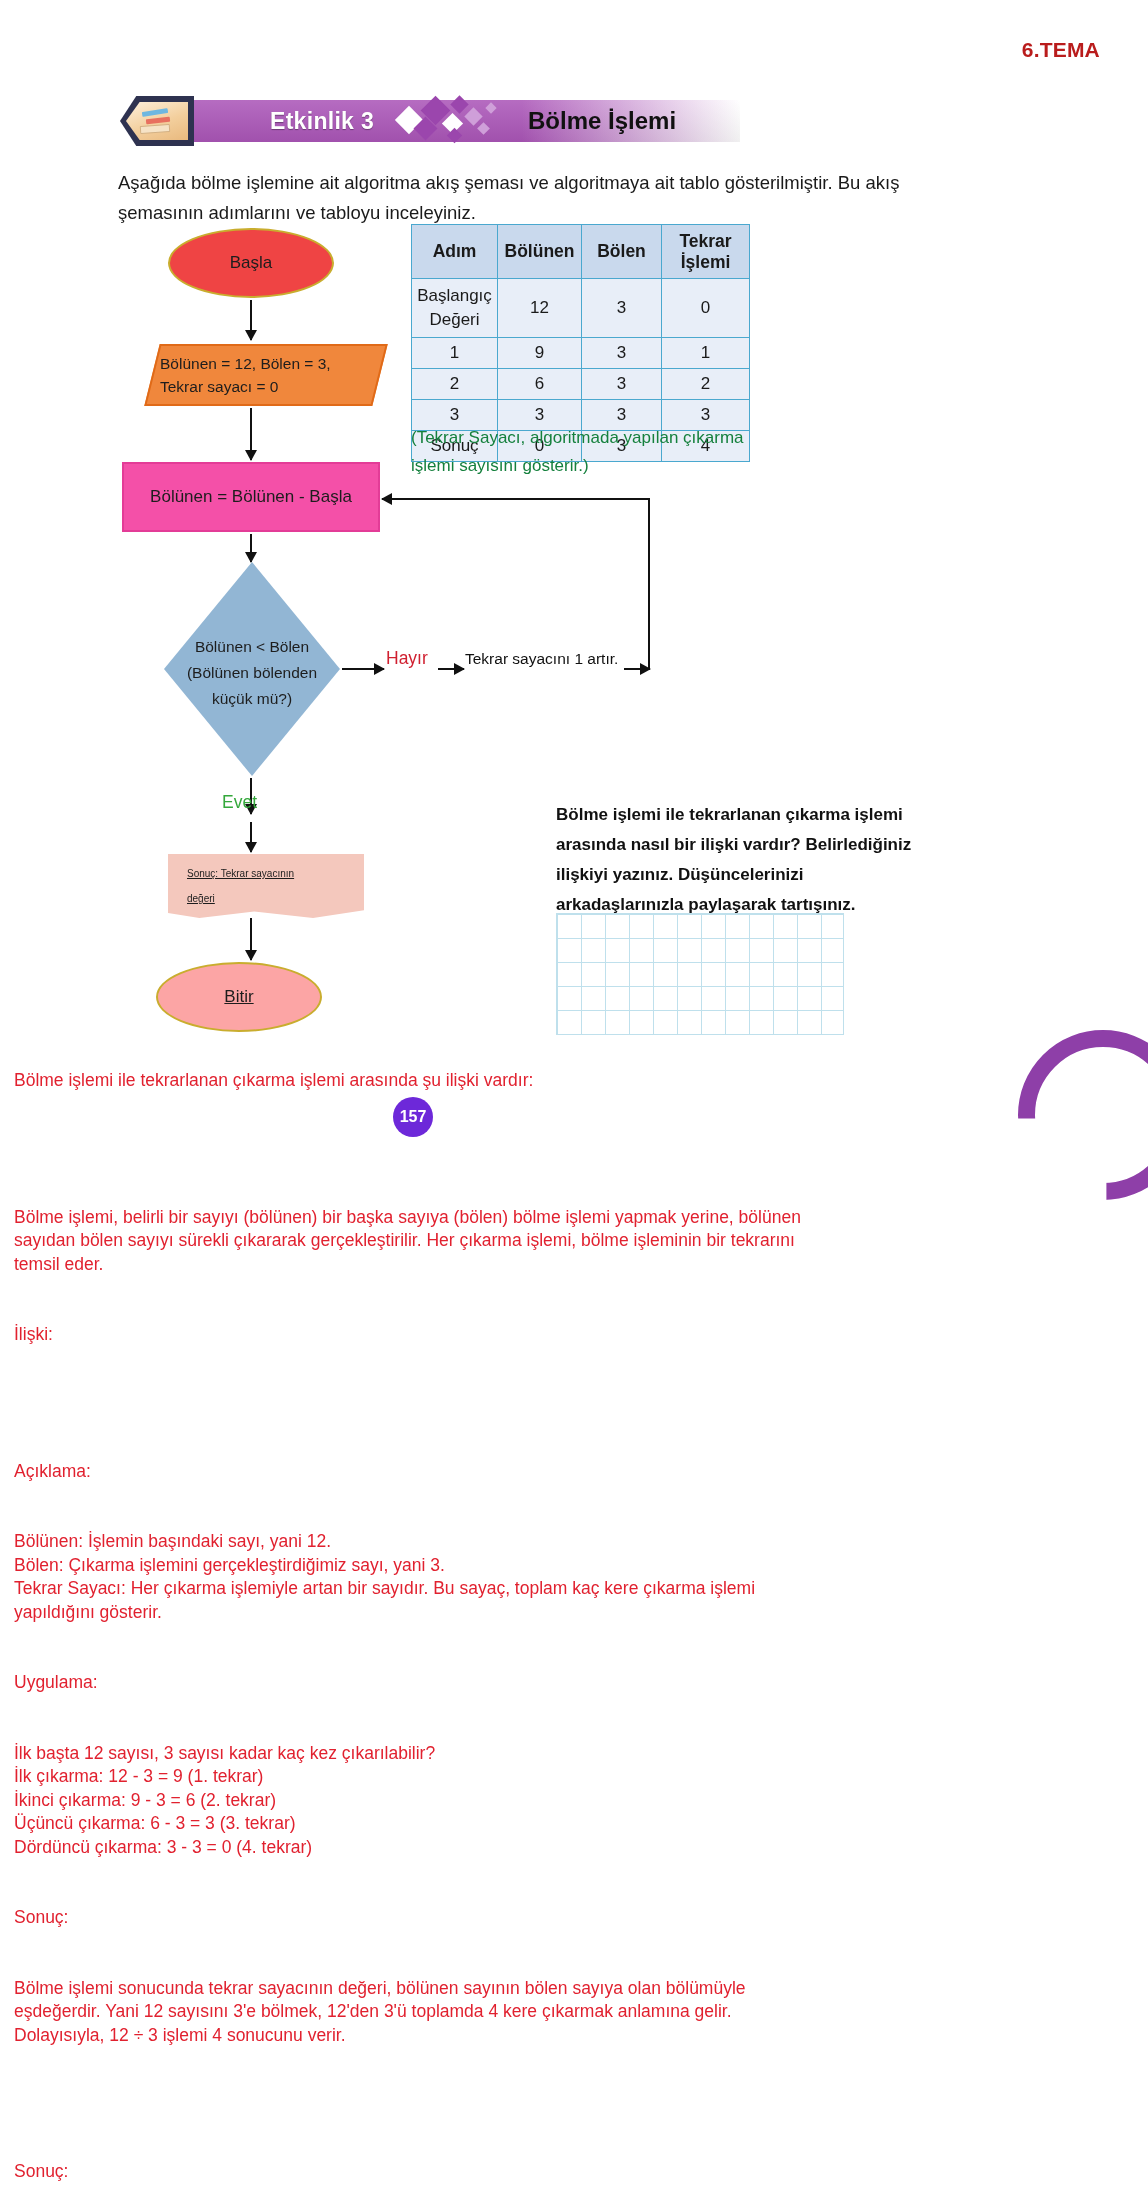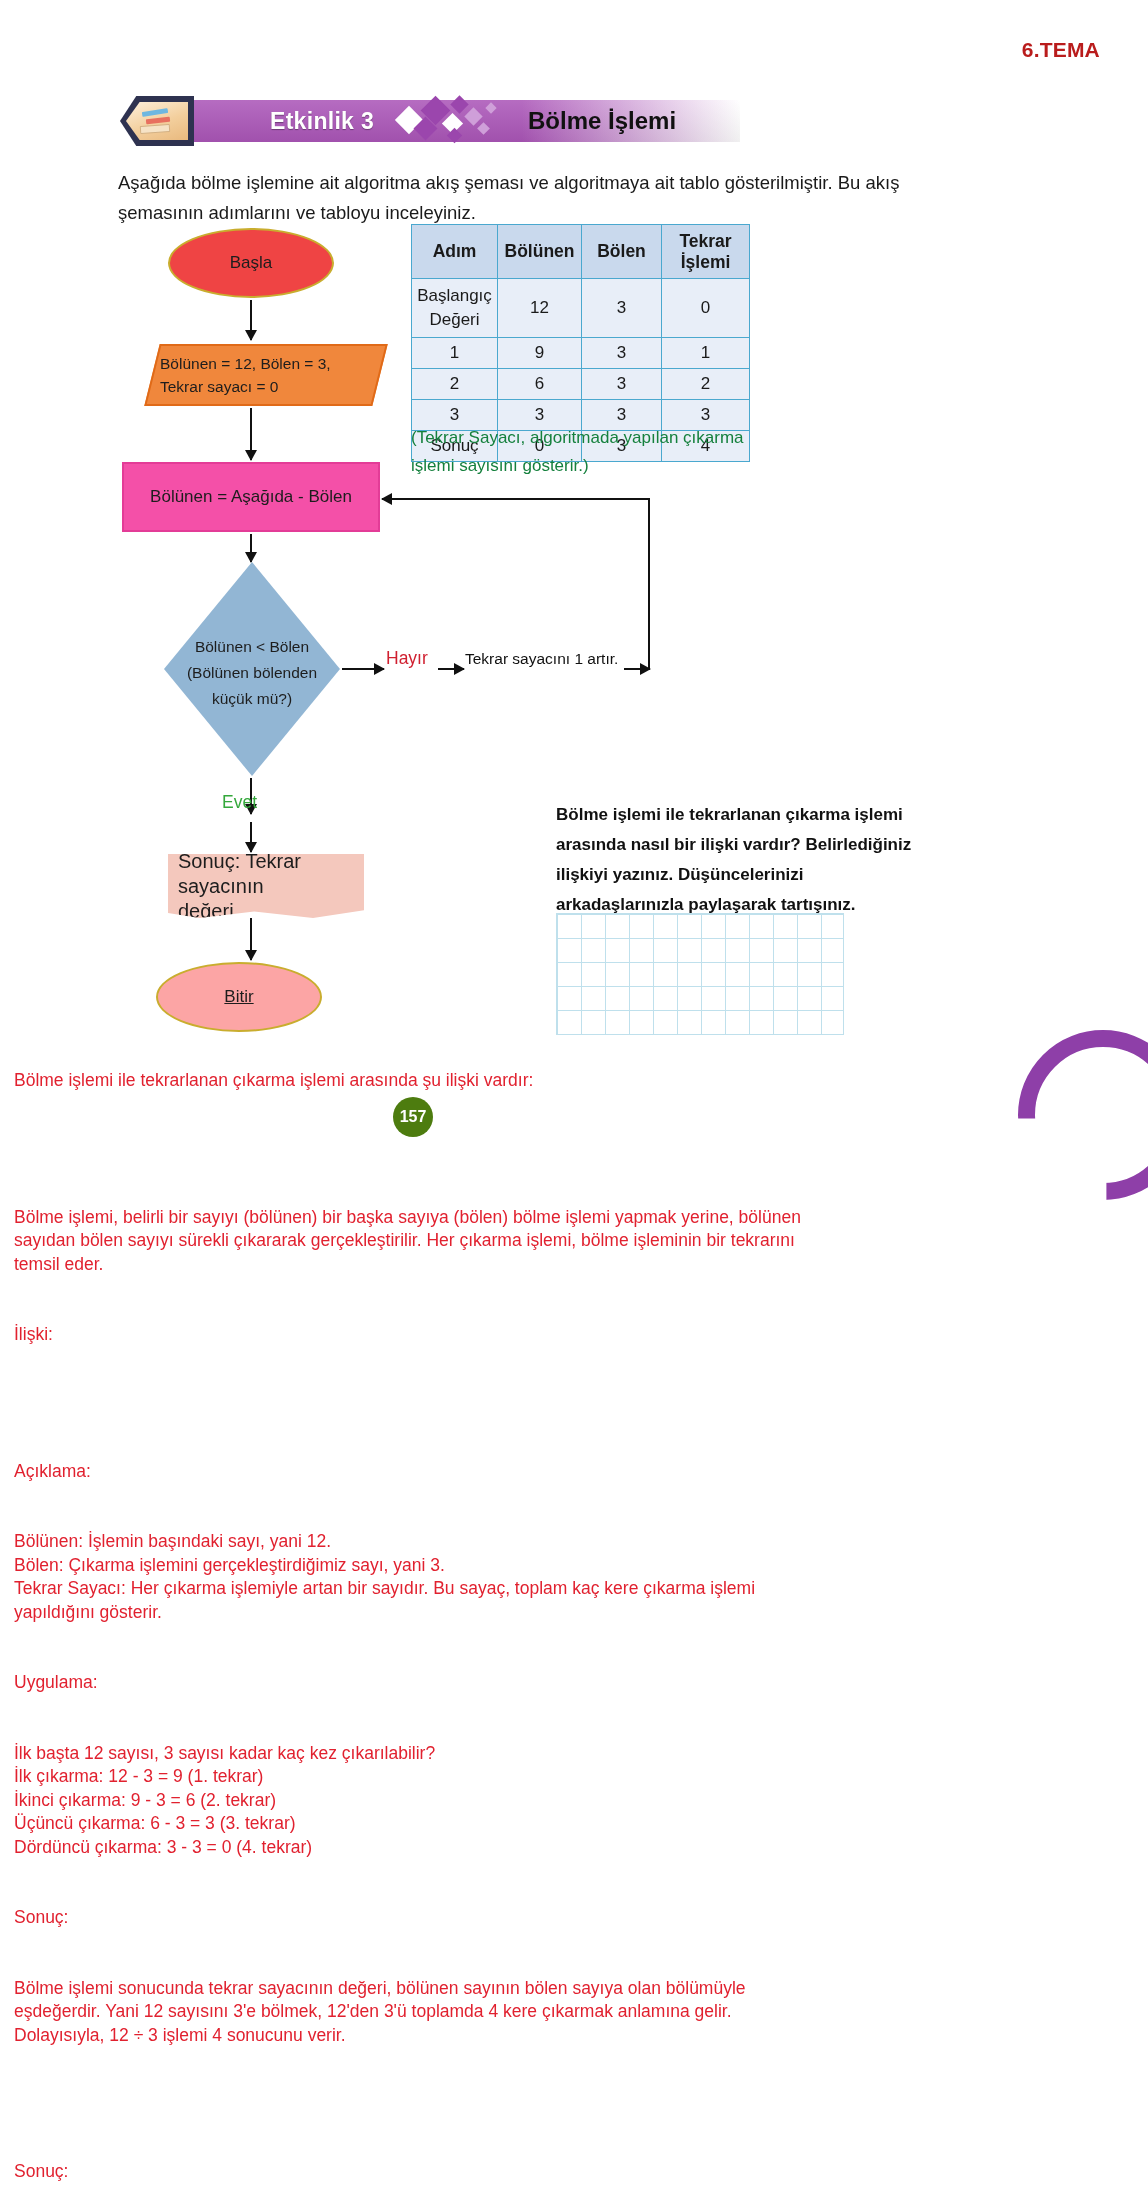--- a/index.html
+++ b/index.html
@@ -113,22 +113,22 @@
   }
   .n-dec .dtxt{
     position:absolute; left:-28px; top:72px; width:232px;
     text-align:center; font-size:15.5px; line-height:26px; color:#1d1d1d;
   }
   .n-result{
     left:168px; top:854px; width:196px; height:64px;
     background:#f4c8bd;
     clip-path:polygon(0 0,100% 0,100% 88%, 74% 100%, 44% 90%, 16% 100%, 0 92%);
   }
-  .n-result .txt{ width:100%; padding:0 10px; text-align:left;
-                  font-size:20px; line-height:25px; }
+  .n-result .txt{ width:100%; padding:0 19px; text-align:left;
+                  font-size:10px; line-height:25px;text-decoration:underline; }
 
   
   .arrow-v{ position:absolute; width:2px; background:#111; }
   .arrow-v:after{
     content:""; position:absolute; left:-5px; bottom:-1px;
     border-left:6px solid transparent; border-right:6px solid transparent;
     border-top:11px solid #111;
   }
   .line-h{ position:absolute; height:2px; background:#111; }
   .line-v{ position:absolute; width:2px; background:#111; }
@@ -191,21 +191,21 @@
   .arc{
     position:absolute; right:-40px; top:1030px;
     width:170px; height:170px;
     border:17px solid #8e3fa8;
     border-radius:50%;
     clip-path:polygon(0 0, 100% 0, 100% 100%, 52% 100%, 52% 52%, 0 52%);
   }
   .page-num{
     position:absolute; left:393px; top:1097px;
     width:40px; height:40px; border-radius:50%;
-    background:#4d7c0f; color:#fff; font-size:16px; font-weight:bold;
+    background:#6d28d9; color:#fff; font-size:16px; font-weight:bold;
     display:flex; align-items:center; justify-content:center;
   }
 
   
   .answer{
     position:absolute; left:14px; top:1022px; width:1110px;
     font-size:17.5px; line-height:23.5px; color:#e1212f;
     white-space:pre-wrap;
   }
   .answer p{ margin:0; }
@@ -251,21 +251,21 @@
 
   <div class="node n-io">
     <span class="txt">
       <span>Bölünen = 12, Bölen = 3,</span><br>
       <span>Tekrar sayacı = 0</span>
     </span>
   </div>
   <div class="arrow-v" style="left:250px;top:408px;height:52px;"></div>
 
   <div class="node n-proc">
-    <span>Bölünen = Aşağıda - Bölen</span>
+    <span>Bölünen = Bölünen - Başla</span>
   </div>
   <div class="arrow-v" style="left:250px;top:534px;height:28px;"></div>
 
   <div class="node n-dec">
     <div class="dshape"></div>
     <div class="dtxt">
       <span>Bölünen &lt; Bölen</span><br>
       <span>(Bölünen bölenden</span><br>
       <span>küçük mü?)</span>
     </div>

